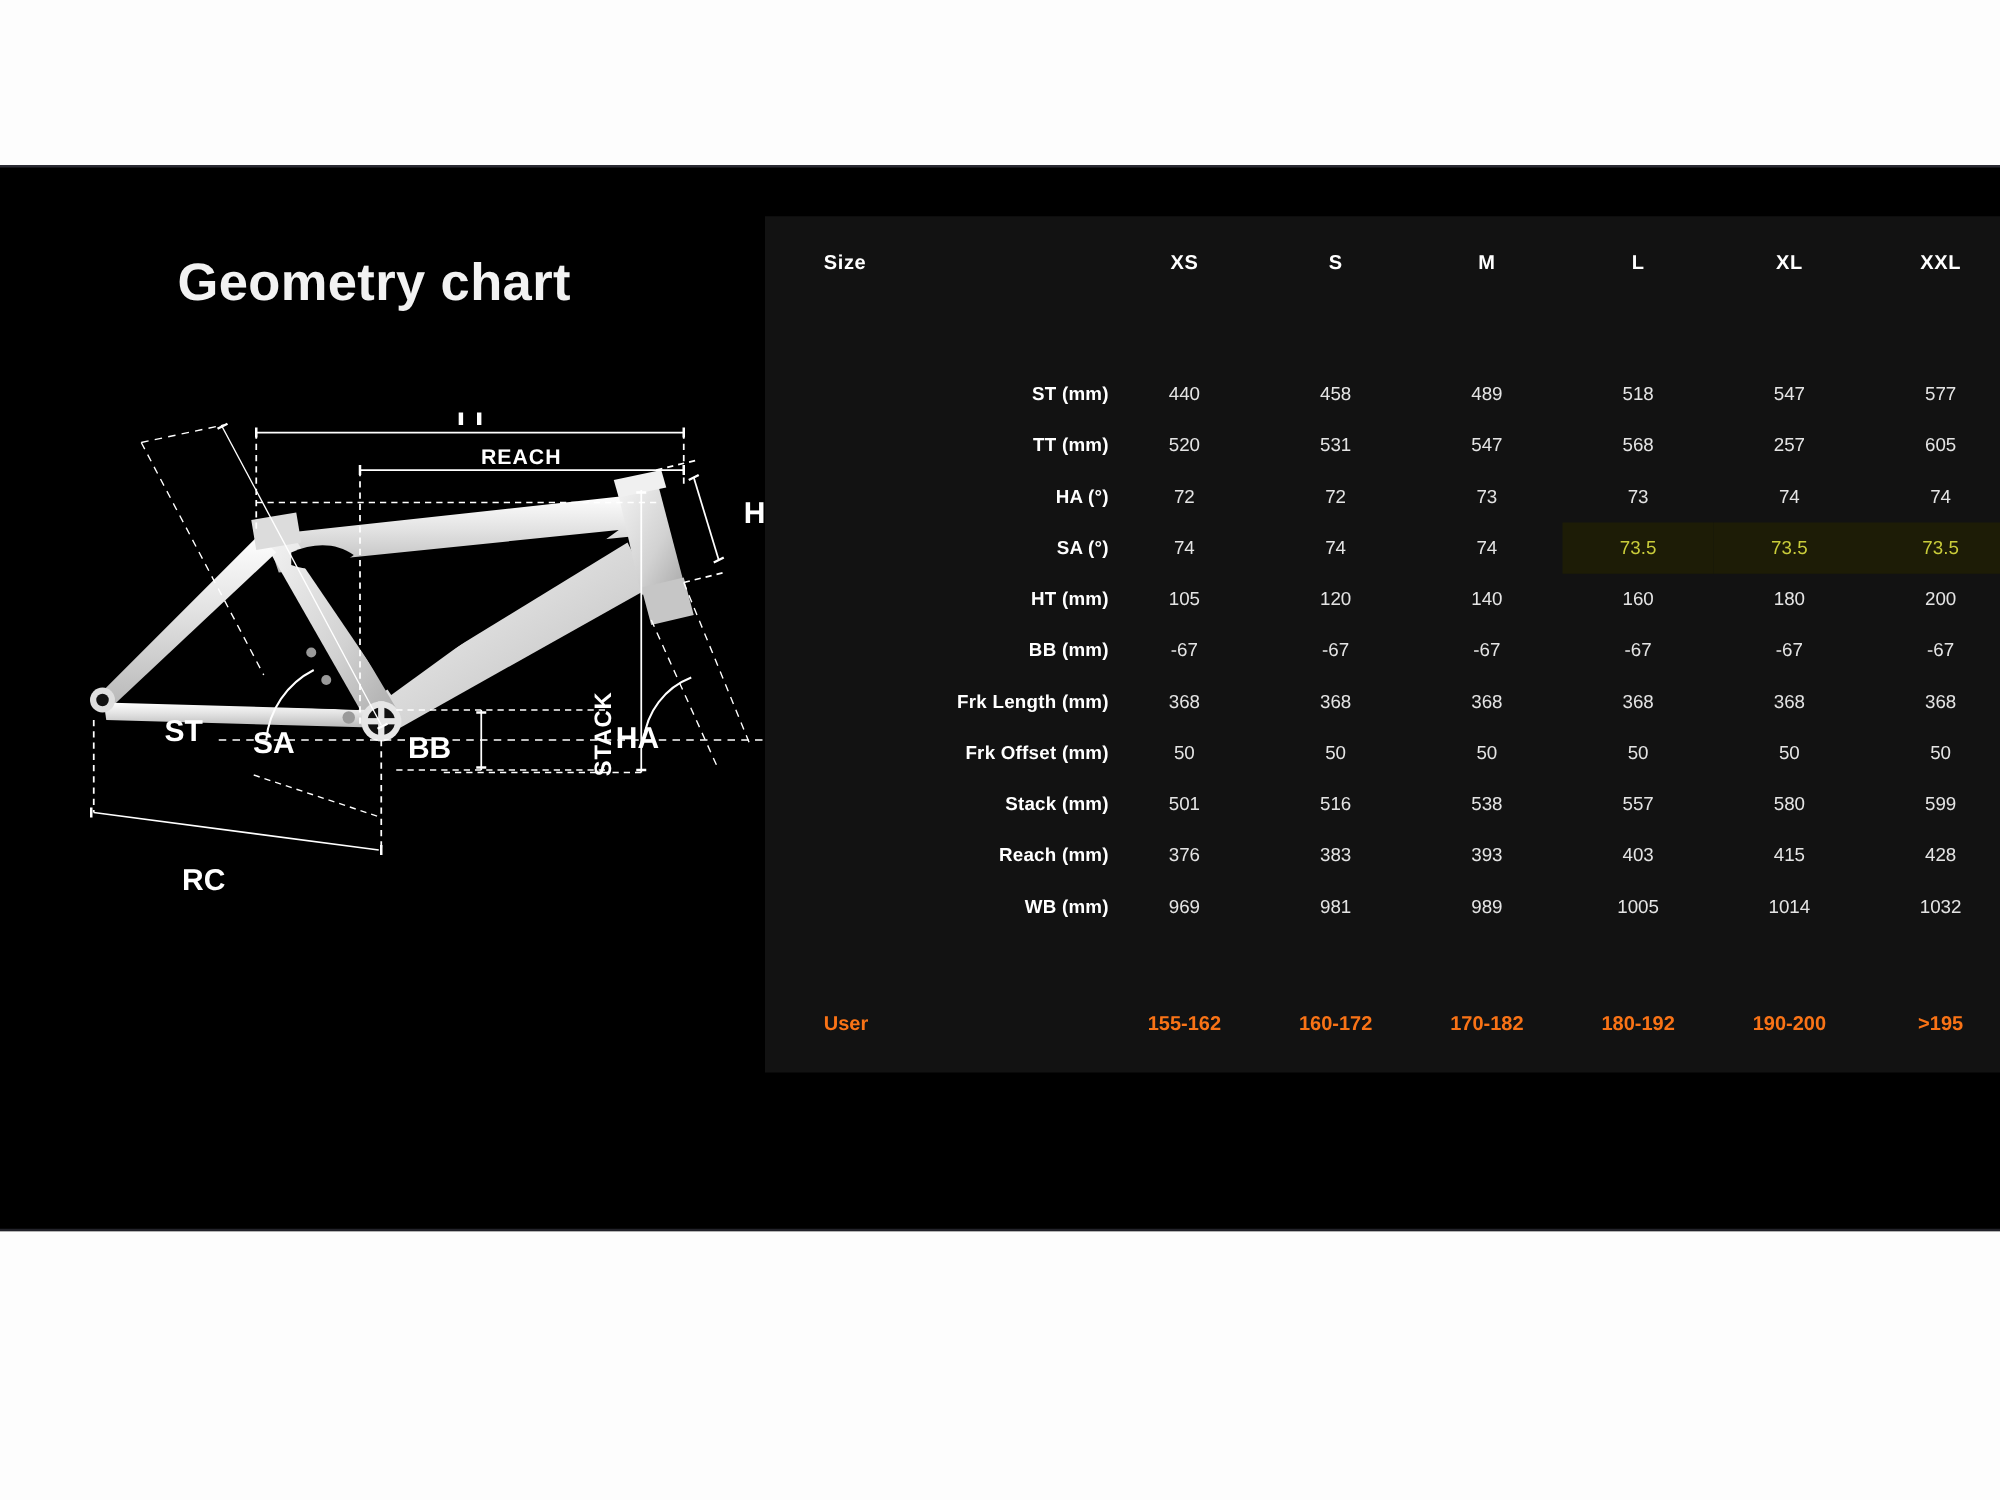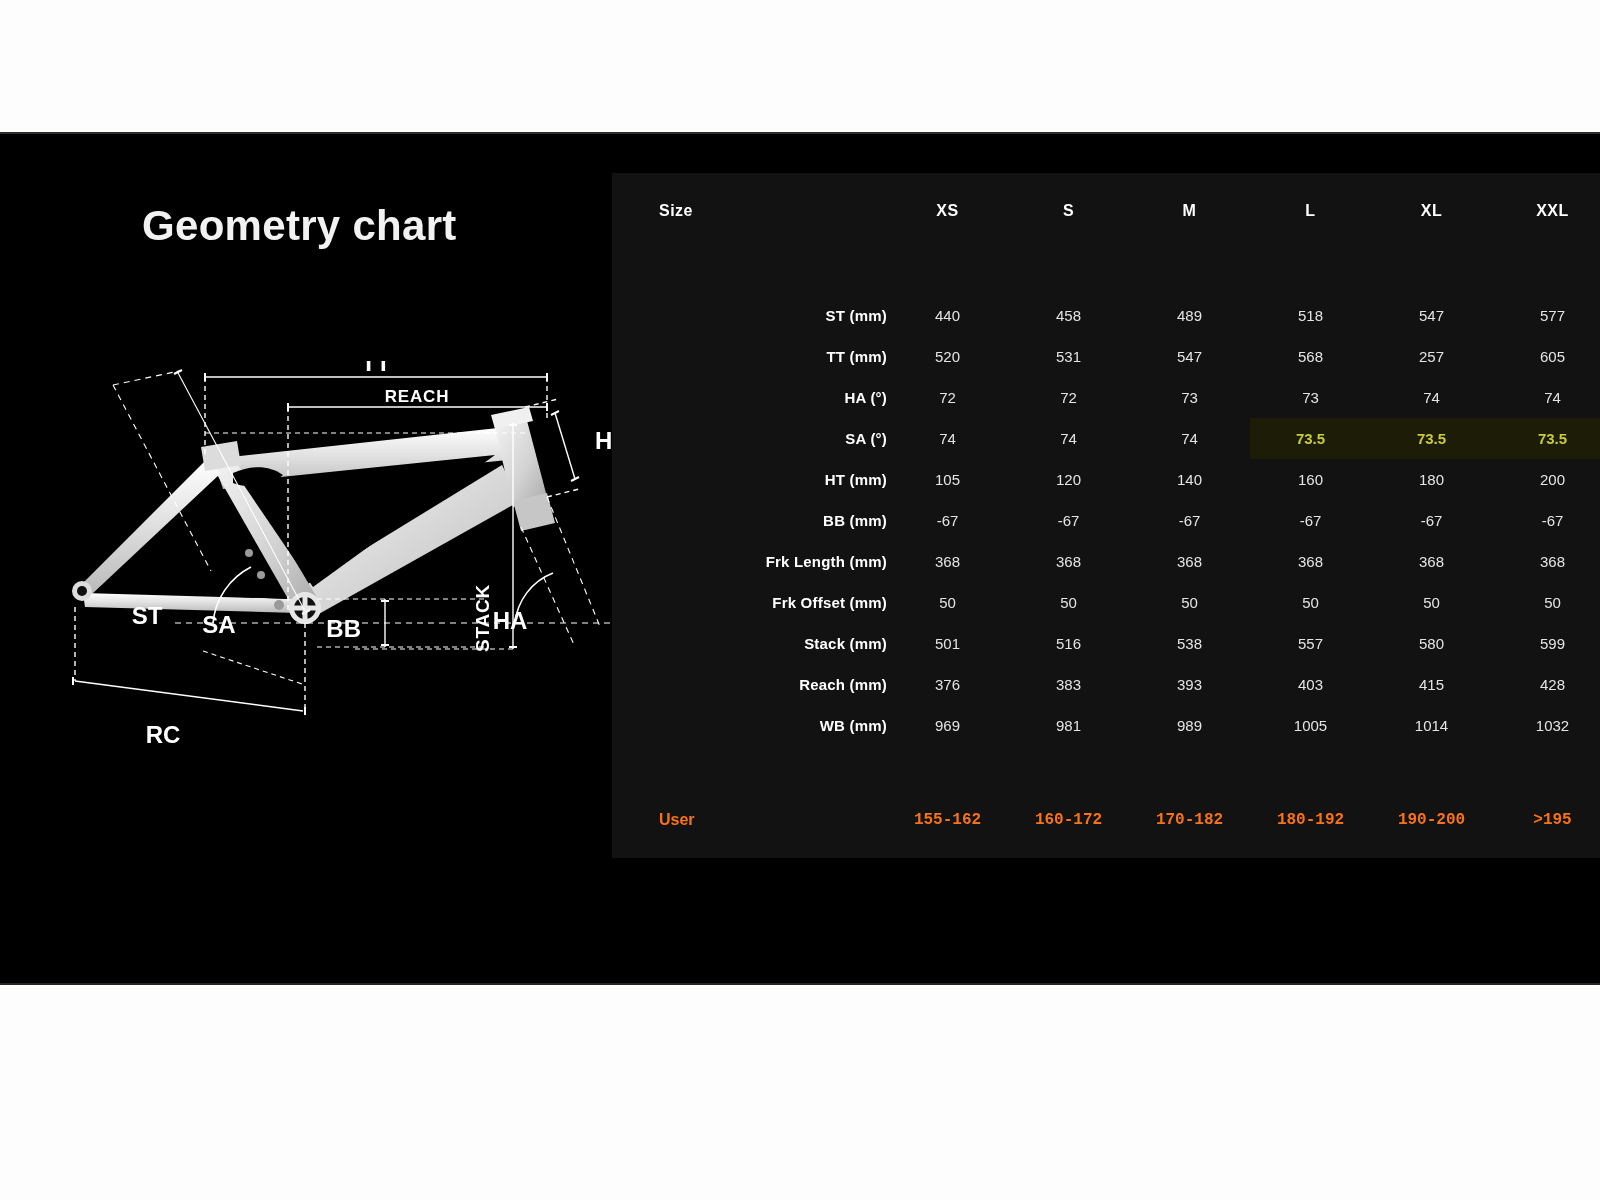--- a/index.html
+++ b/index.html
@@ -53,21 +53,21 @@
     letter-spacing: 0.3px;
     color: #f2f2f2;
     font-family: "Liberation Sans", sans-serif;
     white-space: nowrap;
   }
 
   
   .diagram {
     position: absolute;
     left: 55px;
-    top: 361px;
+    top: 330px;
     width: 560px;
     height: 400px;
     text-decoration: underline;
   }
   .diagram svg { display: block; }
 
   
   .table-panel {
     position: absolute;
     left: 612px;
@@ -131,39 +131,38 @@
   .data-row td.value-cell {
     text-align: center;
     font-weight: normal;
     color: #e4e4e4;
   }
 
   
   .data-row td.value-cell.hl {
     background: #1d1c06;
     color: #c9cc3a;
-    font-weight: bold;
+    font-weight: normal;
   }
 
   .gap-row td { height: 52px; }
 
   .user-row td {
     height: 44px;
     vertical-align: middle;
     font-size: 16px;
     font-weight: bold;
     color: #f97316;
   }
   .user-row td.label-cell {
     text-align: left;
     padding-left: 34px;
   }
   .user-row td.value-cell {
     text-align: center;
-    font-family: Liberation Mono, monospace;
   }
 
   .dlabel {
     font-family: "Liberation Sans", sans-serif;
     font-weight: bold;
     fill: #ffffff;
   }
 </style>
 </head>
 <body>

